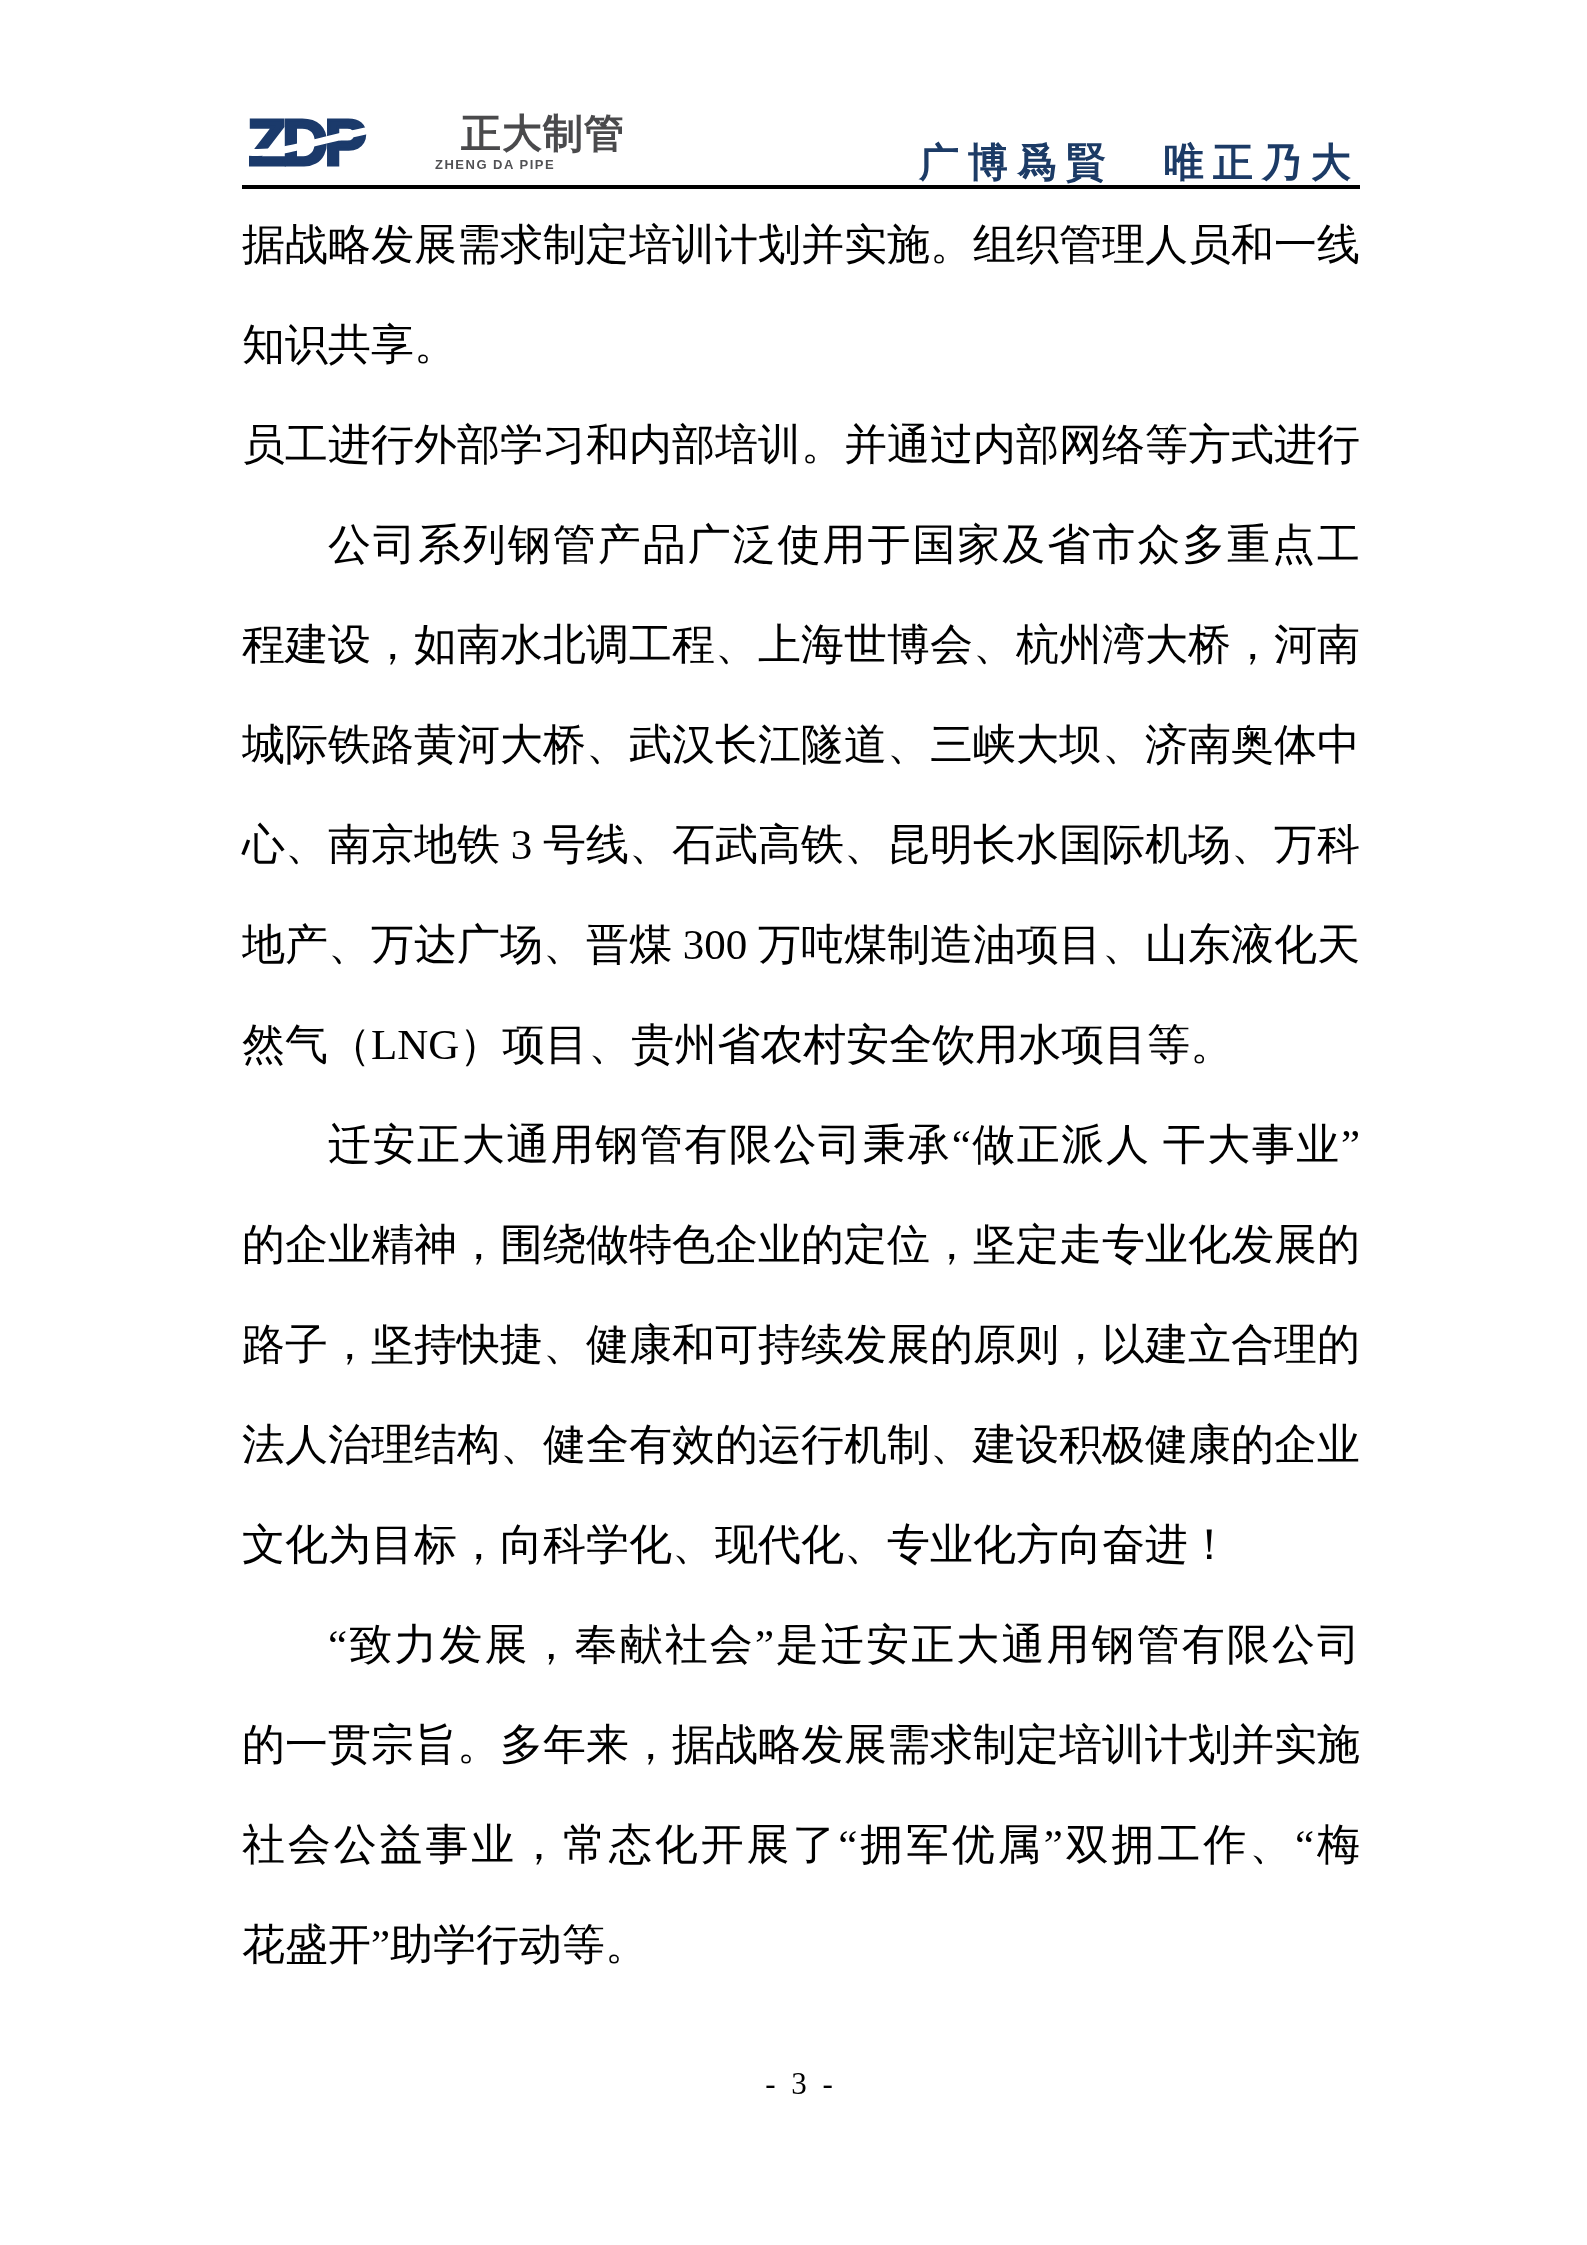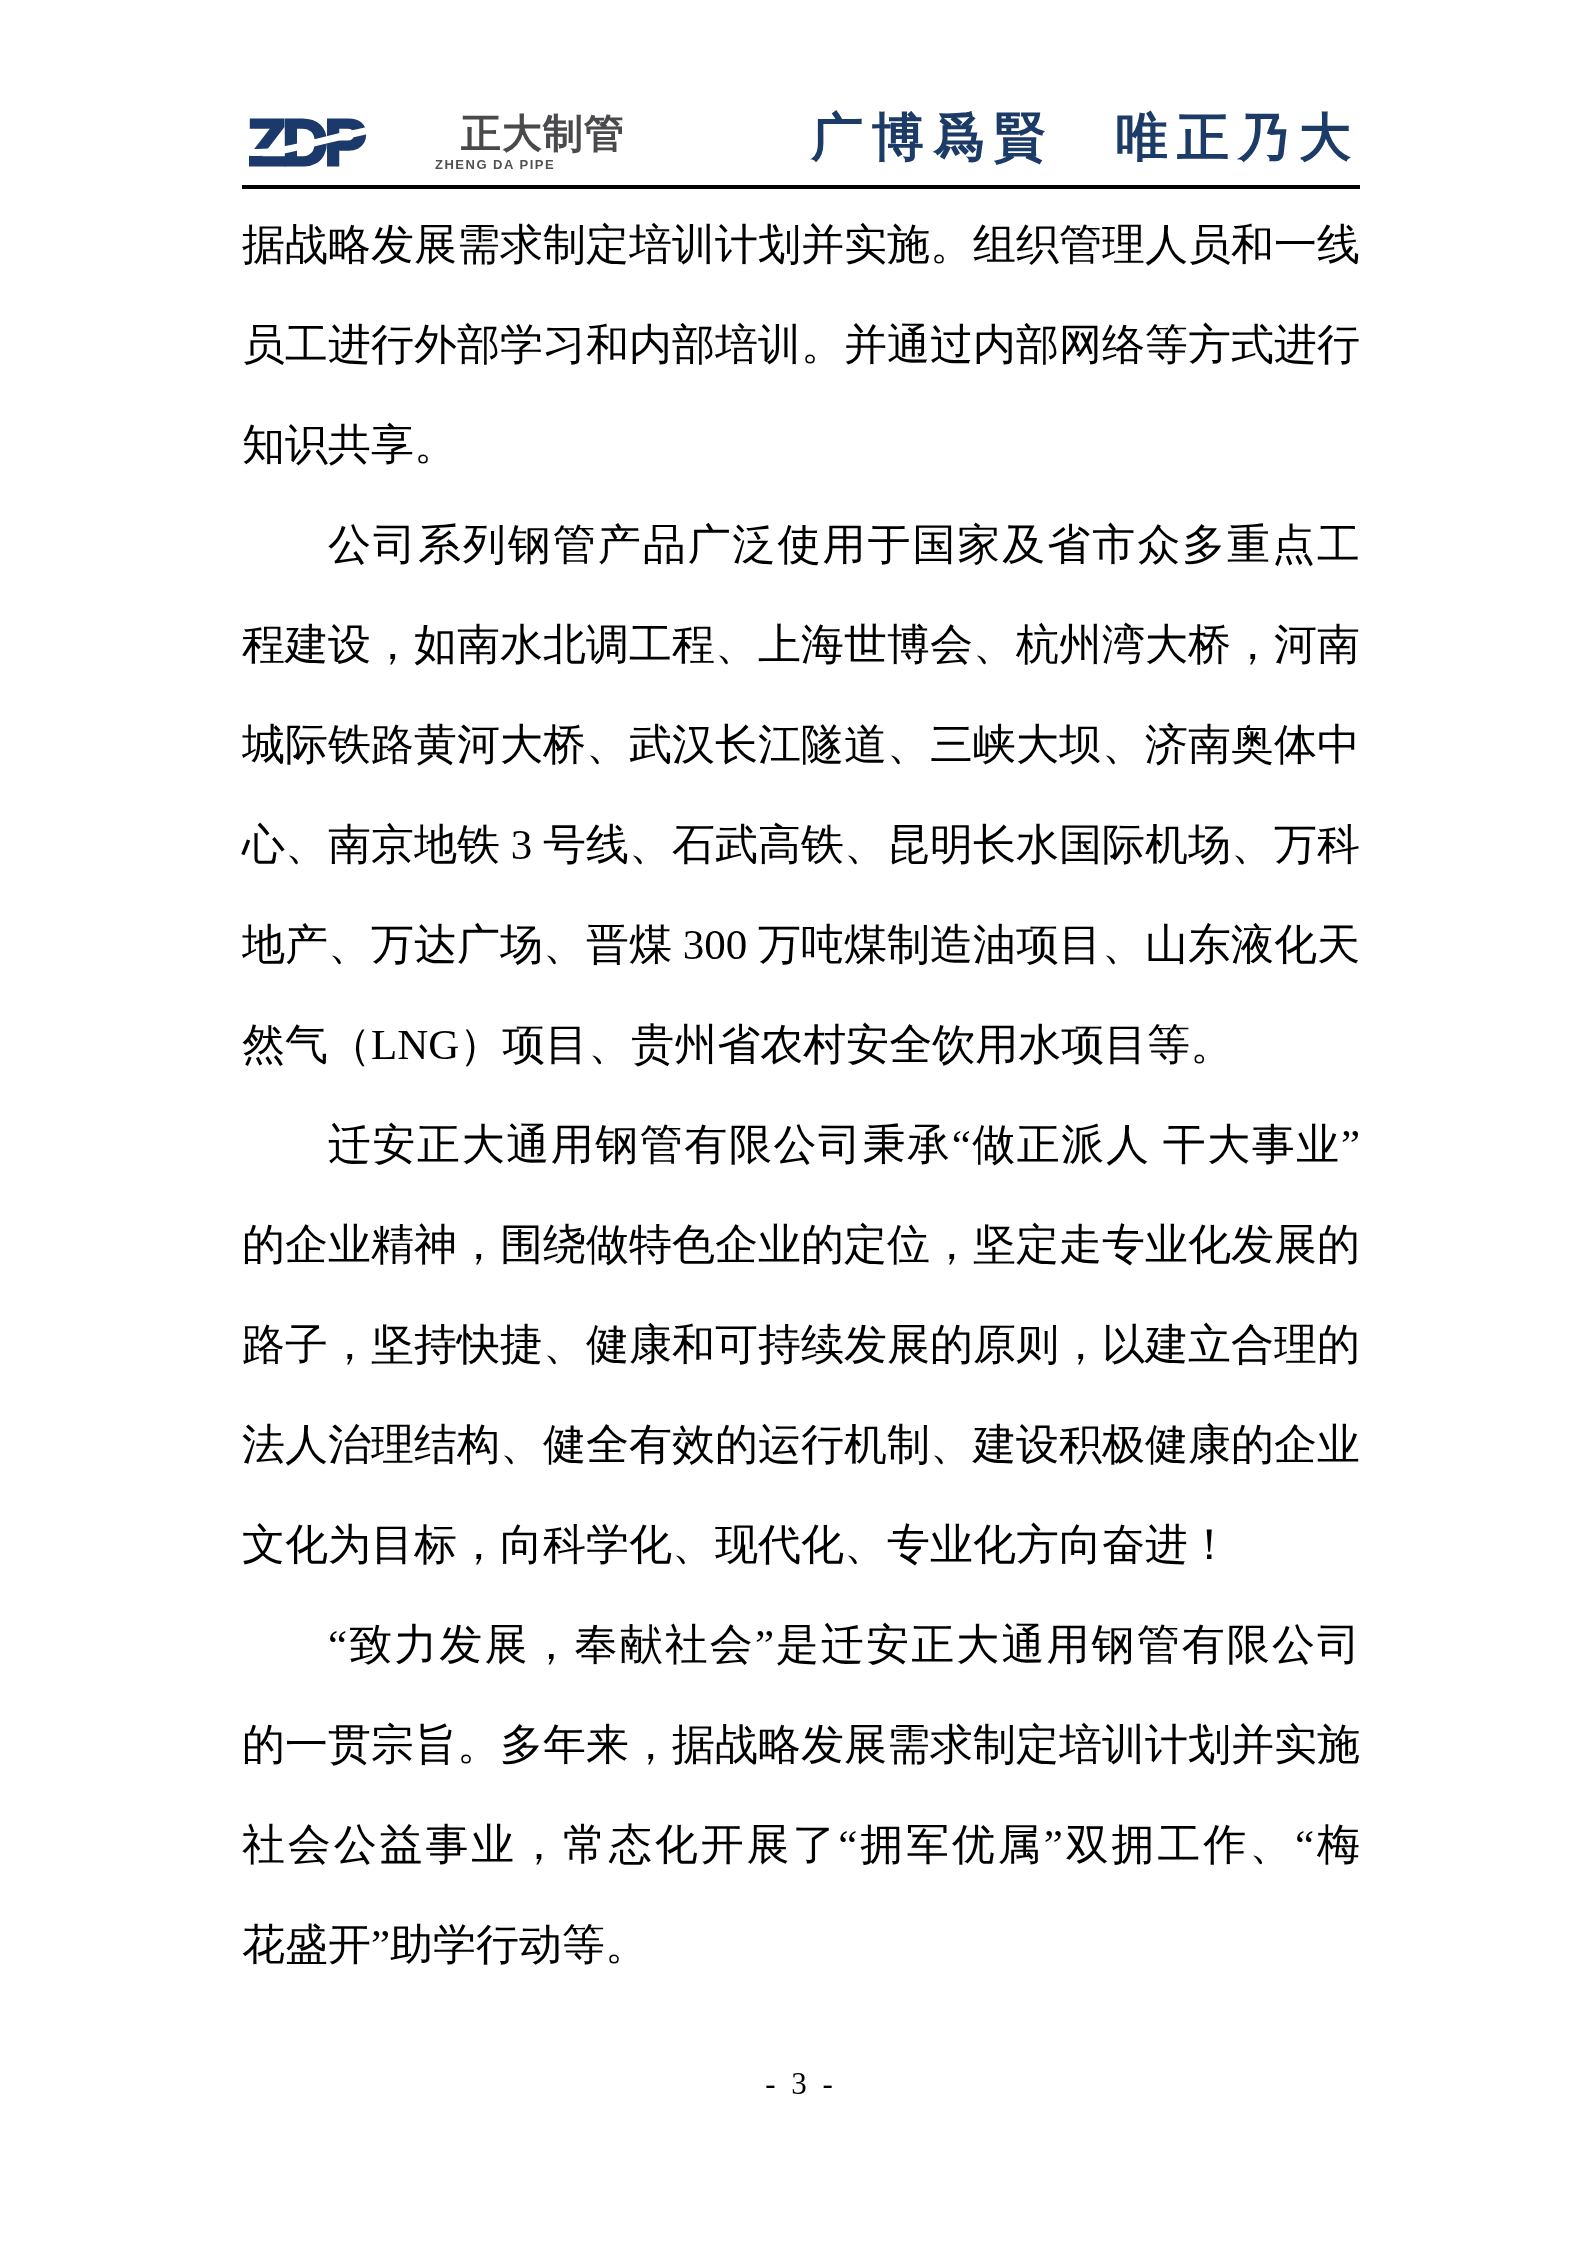--- a/index.html
+++ b/index.html
@@ -21,23 +21,23 @@
     font-family:"Liberation Sans","DejaVu Sans",sans-serif;
     font-weight:bold;font-size:40px;line-height:42px;
     color:#4a4a4c;letter-spacing:1px;white-space:nowrap;margin-left:26px;
   }
   .logo-en{
     font-family:"Liberation Sans","DejaVu Sans",sans-serif;
     font-weight:bold;font-size:13px;line-height:19px;
     color:#515154;letter-spacing:1.5px;white-space:nowrap;margin-top:1px;
   }
   .slogan{
-    position:absolute;right:227px;top:120px;
-    font-family:Liberation Mono, monospace;
-    font-size:52px;line-height:44px;font-weight:bold;
+    position:absolute;right:227px;top:140px;
+    font-family:Liberation Sans, sans-serif;
+    font-size:40px;line-height:44px;font-weight:bold;
     color:#1c3b66;letter-spacing:9px;white-space:nowrap;
   }
   .header-rule{
     position:absolute;left:242px;top:185px;
     width:1118px;height:4px;background:#000000;
   }
   
   .body-text{
     position:absolute;left:242px;top:195px;width:1118px;
   }
@@ -78,22 +78,22 @@
         <div class="logo-cn">正大制管</div>
         <div class="logo-en">ZHENG DA PIPE</div>
       </div>
     </div>
     <div class="slogan">广博爲賢　唯正乃大</div>
     <div class="header-rule"></div>
   </div>
 
   <div class="body-text">
     <div class="line">据战略发展需求制定培训计划并实施。组织管理人员和一线</div>
+    <div class="line para-end">知识共享。</div>
     <div class="line">员工进行外部学习和内部培训。并通过内部网络等方式进行</div>
-    <div class="line para-end">知识共享。</div>
     <div class="line indent">公司系列钢管产品广泛使用于国家及省市众多重点工</div>
     <div class="line">程建设，如南水北调工程、上海世博会、杭州湾大桥，河南</div>
     <div class="line">城际铁路黄河大桥、武汉长江隧道、三峡大坝、济南奥体中</div>
     <div class="line">心、南京地铁 3 号线、石武高铁、昆明长水国际机场、万科</div>
     <div class="line">地产、万达广场、晋煤 300 万吨煤制造油项目、山东液化天</div>
     <div class="line para-end">然气（LNG）项目、贵州省农村安全饮用水项目等。</div>
     <div class="line indent">迁安正大通用钢管有限公司秉承“做正派人 干大事业”</div>
     <div class="line">的企业精神，围绕做特色企业的定位，坚定走专业化发展的</div>
     <div class="line">路子，坚持快捷、健康和可持续发展的原则，以建立合理的</div>
     <div class="line">法人治理结构、健全有效的运行机制、建设积极健康的企业</div>

